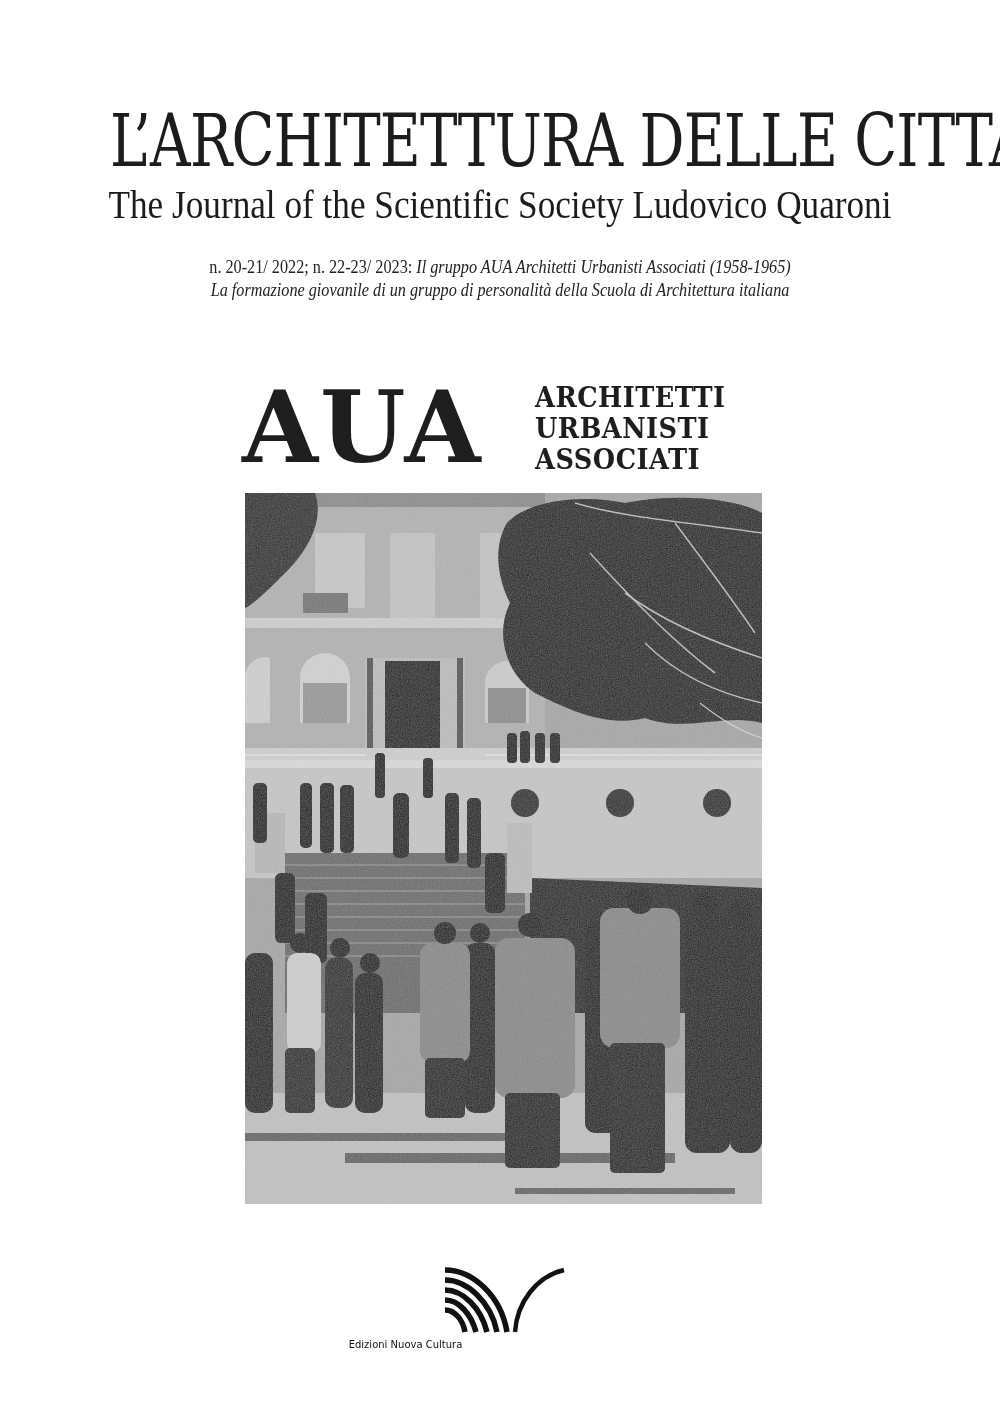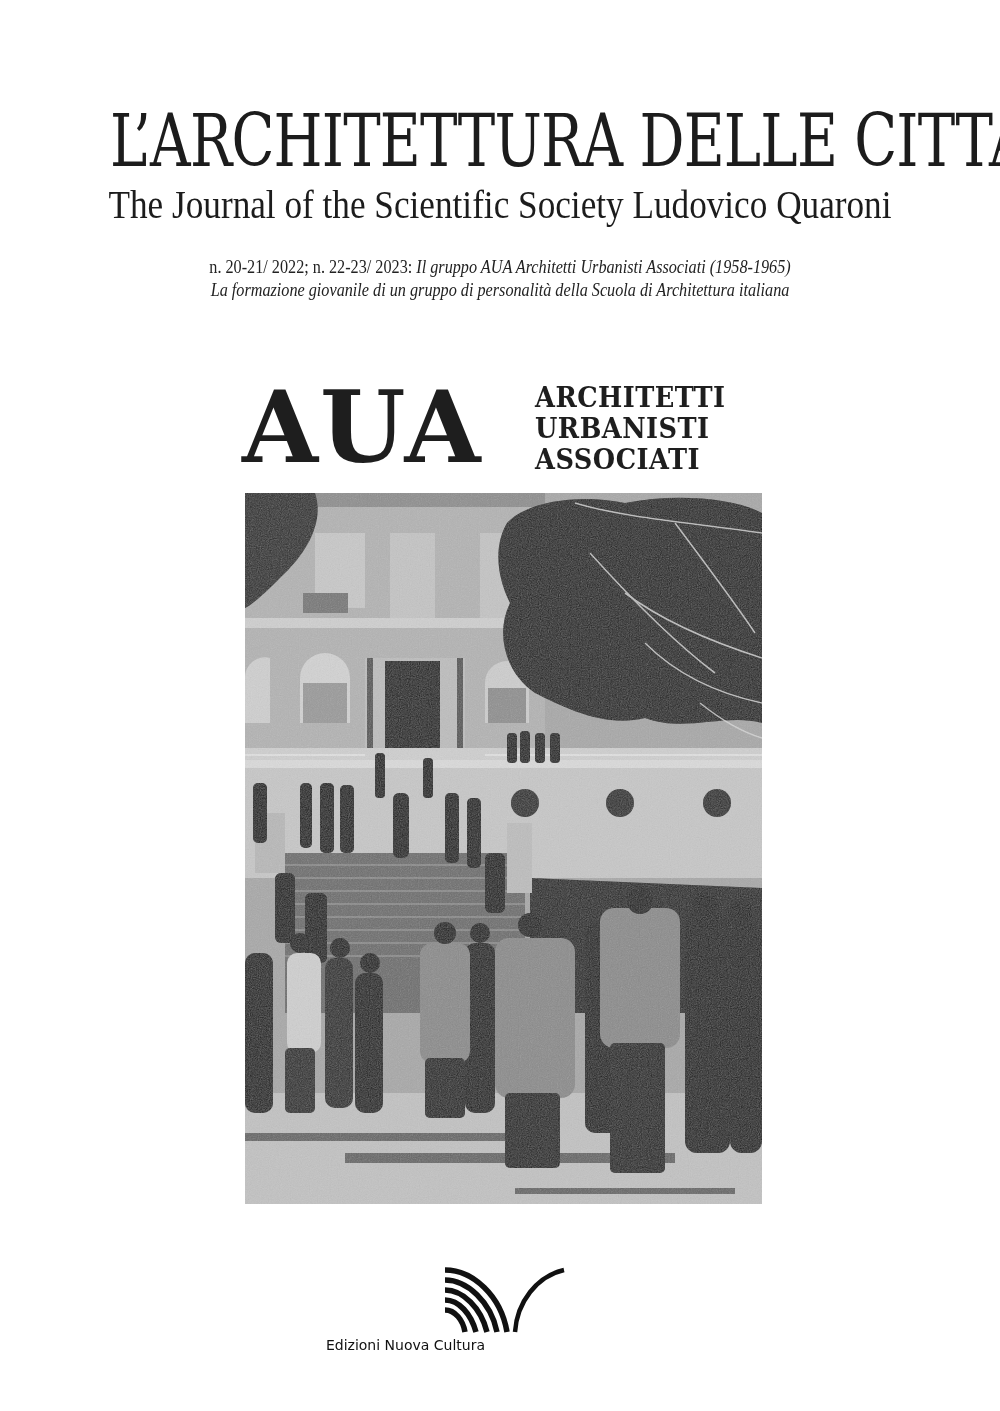--- a/index.html
+++ b/index.html
@@ -33,21 +33,21 @@
     transform: scaleX(0.95); transform-origin: 0 0;
   }
   .photo {
     left: 245px; top: 493px; width: 517px; height: 711px; overflow: hidden;
     background: #8a8a8a;
   }
   .photo svg { display: block; }
   .logo { left: 443px; top: 1266px; width: 124px; height: 68px; }
   .publisher {
     left: 0; width: 811px; top: 1336px; text-align: center;
-    font-family: "DejaVu Sans", sans-serif; font-size: 14px; line-height: 18px; color: #111;
+    font-family: "DejaVu Sans", sans-serif; font-size: 10px; line-height: 18px; color: #111;
   }
 </style>
 </head>
 <body>
 
 <div class="abs title">L’ARCHITETTURA DELLE CITTÀ</div>
 <div class="abs subtitle">The Journal of the Scientific Society Ludovico Quaroni</div>
 
 <div class="abs issue">
   <div>

